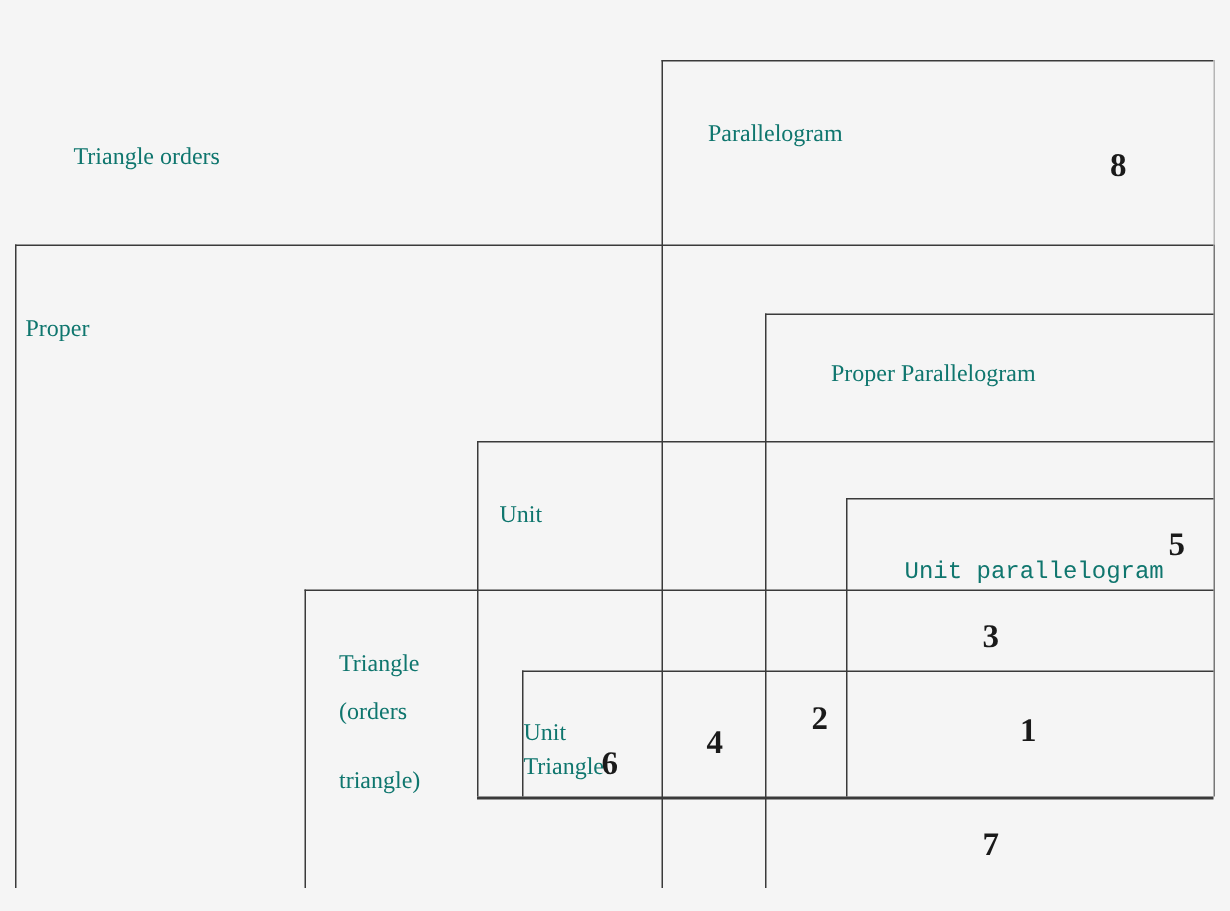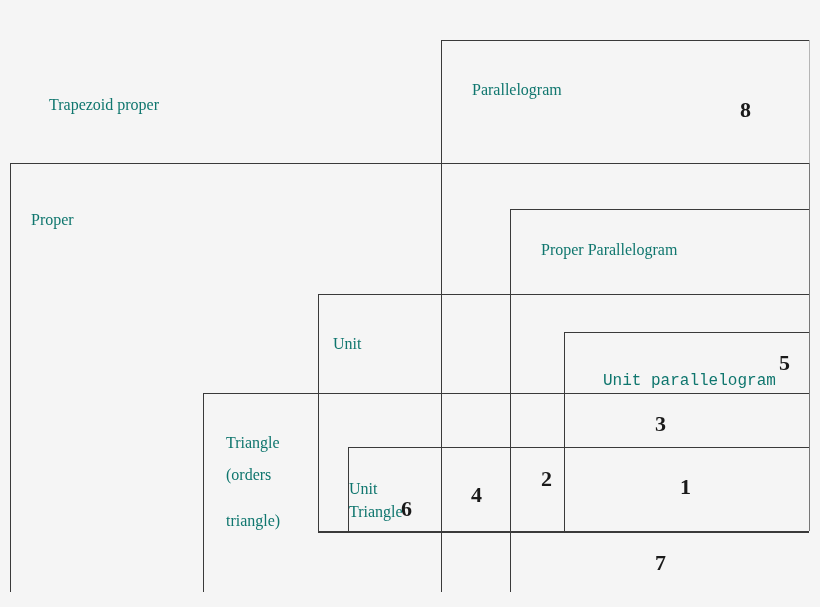--- a/index.html
+++ b/index.html
@@ -18,40 +18,40 @@
   }
   .region-num {
     position: absolute; font-size: 22px; font-weight: bold; line-height: 22px; color: #1a1a1a;
   }
 </style>
 </head>
 <body>
 
 <div id="canvas">
 
-  <div class="label" style="left:49px; top:72px;">Trapezoid proper</div>
+  <div class="label" style="left:49px; top:72px;">Triangle orders</div>
 
   <div>
     <div class="hline" style="left:441px; top:40px; width:368px;"></div>
     <div class="vline" style="left:441px; top:40px; height:552px;"></div>
     <div class="vline" style="left:809px; top:40px; height:123px; border-left-color:#b5b5b5;"></div>
     <div class="label" style="left:472px; top:57px;">Parallelogram</div>
   </div>
 
   <div>
     <div class="hline" style="left:10px; top:163px; width:799px;"></div>
     <div class="vline" style="left:10px; top:163px; height:429px;"></div>
     <div class="vline" style="left:809px; top:163px; height:368px; border-left-color:#777;"></div>
-    <div class="label" style="left:31px; top:187px;">Proper</div>
+    <div class="label" style="left:17px; top:187px;">Proper</div>
   </div>
 
   <div>
     <div class="hline" style="left:510px; top:209px; width:299px;"></div>
     <div class="vline" style="left:510px; top:209px; height:383px;"></div>
-    <div class="label" style="left:541px; top:217px;">Proper Parallelogram</div>
+    <div class="label" style="left:554px; top:217px;">Proper Parallelogram</div>
   </div>
 
   <div>
     <div class="hline" style="left:318px; top:294px; width:491px;"></div>
     <div class="vline" style="left:318px; top:294px; height:237px;"></div>
     <div class="hline" style="left:318px; top:531px; width:491px; border-top-width:2px;"></div>
     <div class="label" style="left:333px; top:311px;">Unit</div>
   </div>
 
   <div>

